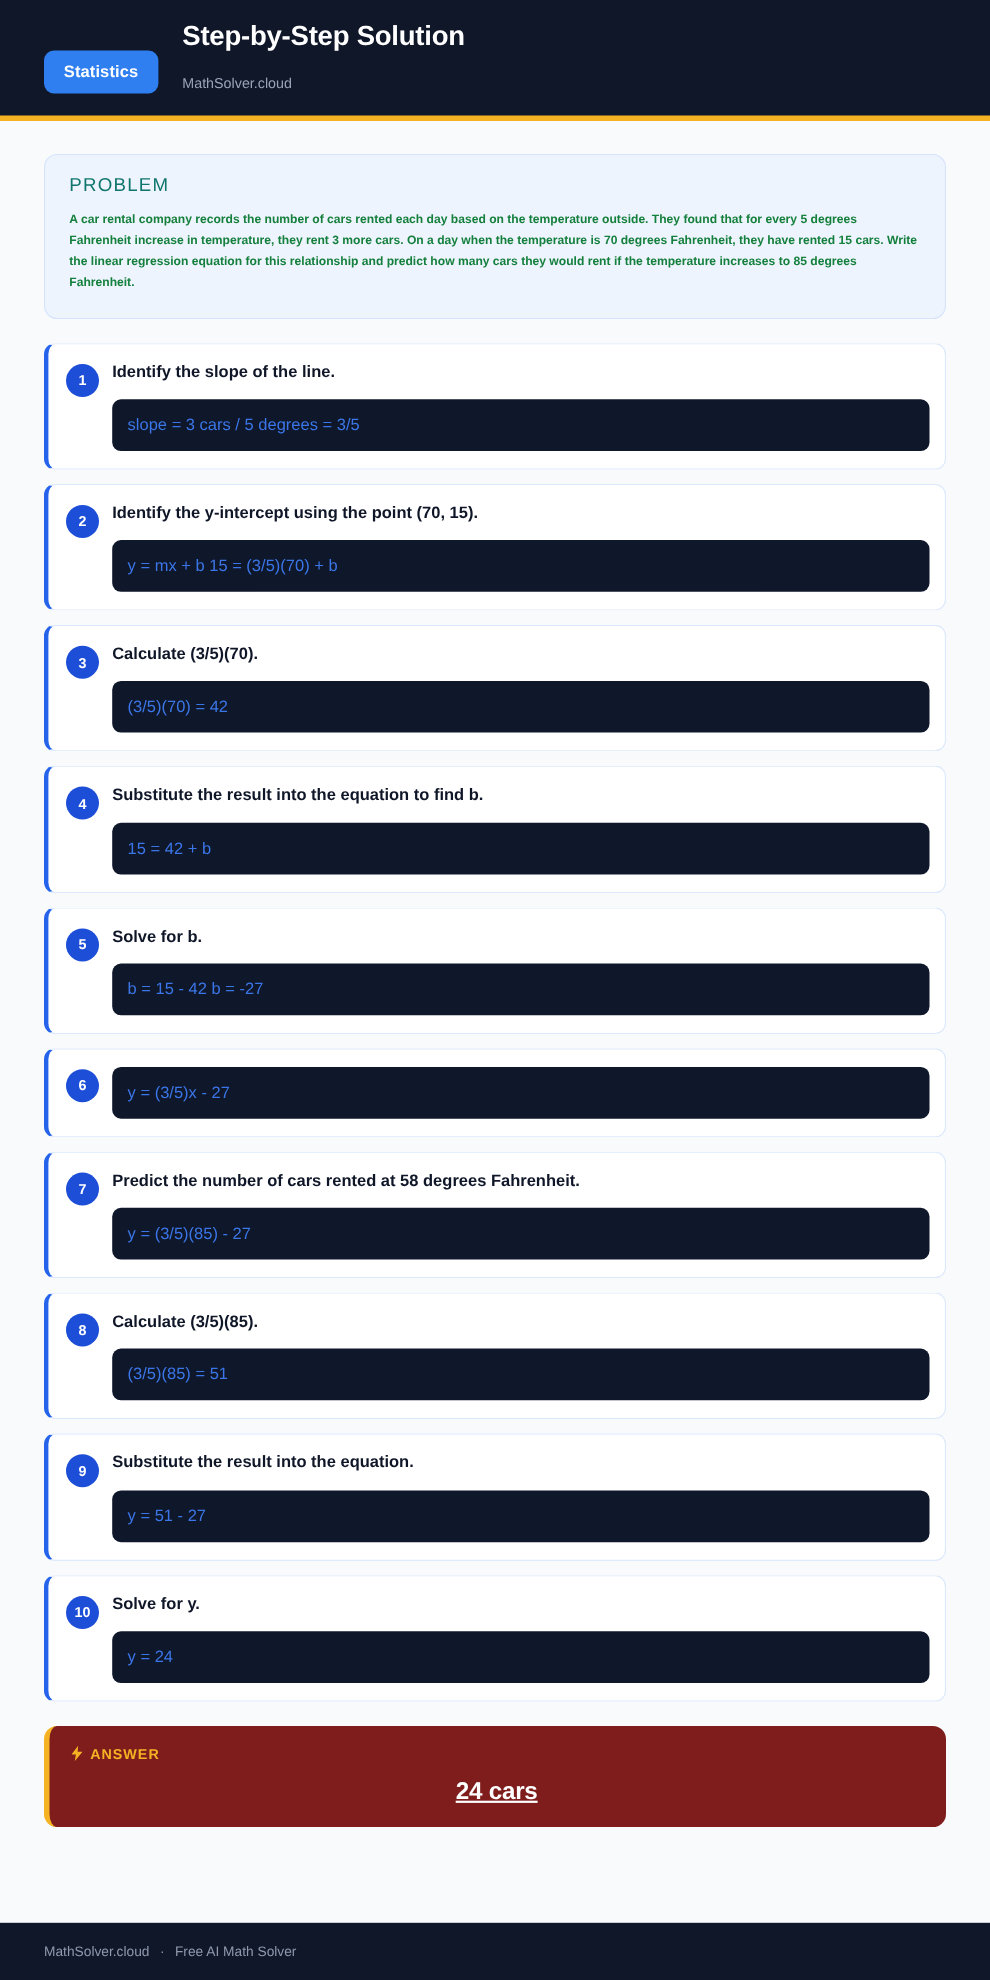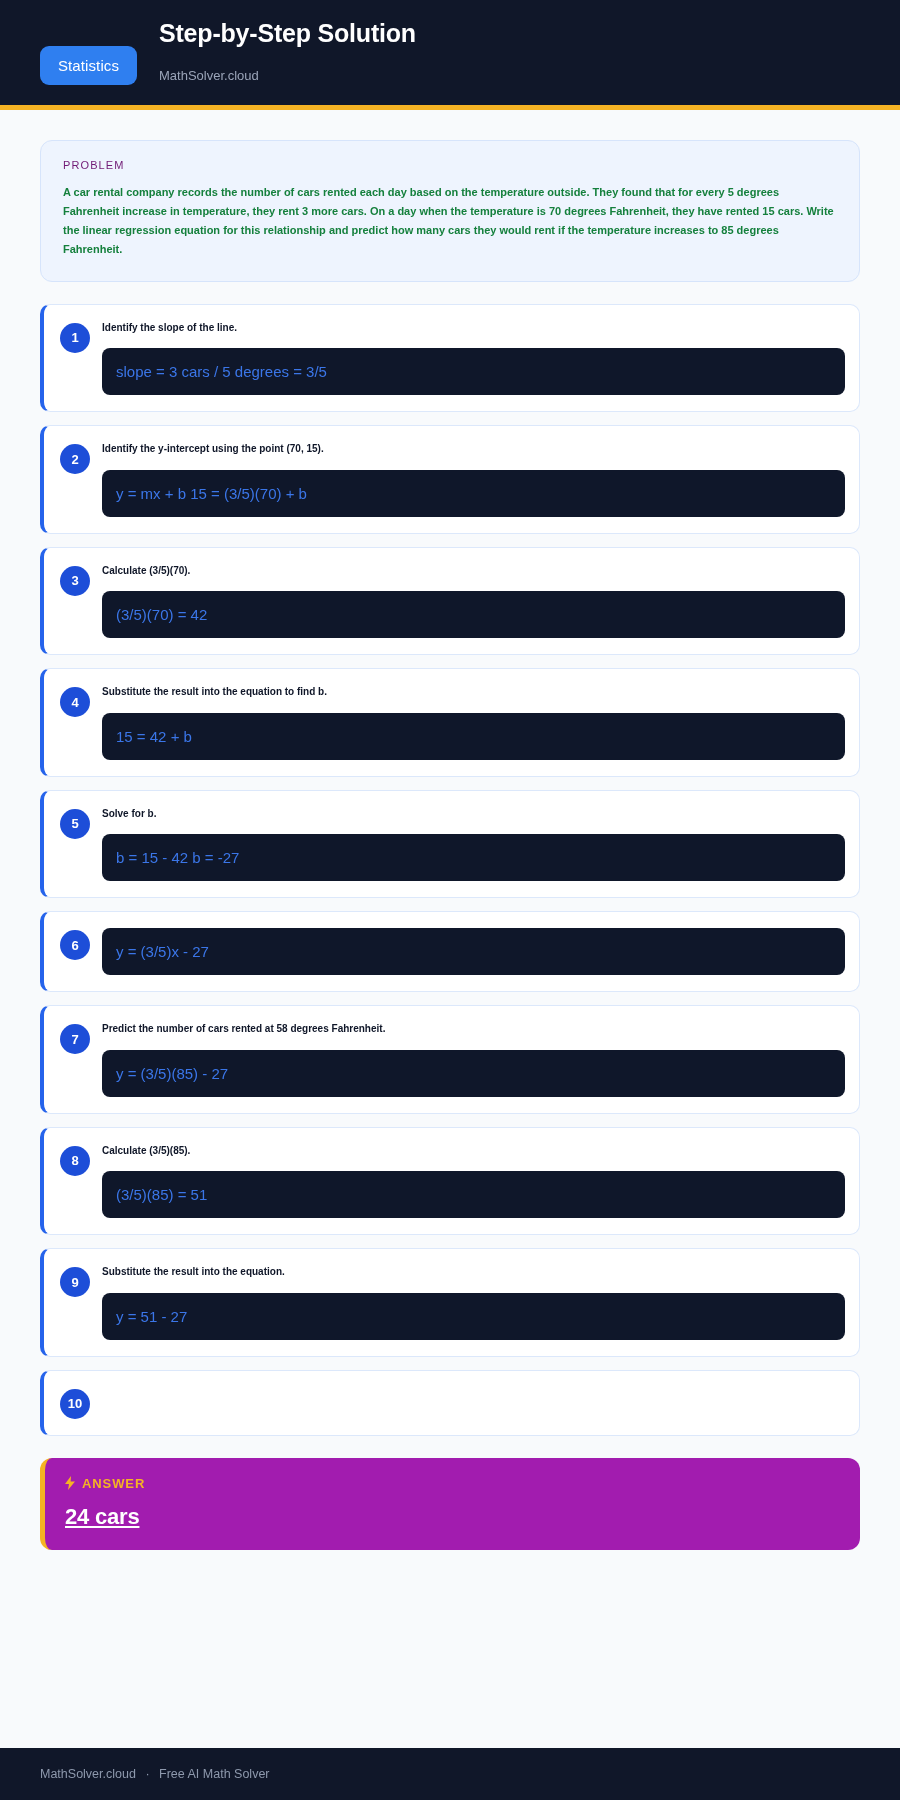--- a/index.html
+++ b/index.html
@@ -24,21 +24,21 @@
     padding: 18px 40px 20px 40px;
     display: flex;
     align-items: center;
     gap: 22px;
     border-bottom: 5px solid #f5b324;
   }
   .badge {
     background: #2f7ff0;
     color: #ffffff;
     font-size: 15px;
-    font-weight: normal;
+    font-weight: bold;
     padding: 11px 18px;
     border-radius: 9px;
     letter-spacing: .1px;
     white-space: nowrap;
     margin-top: 28px;
   }
   .header-text { display: flex; flex-direction: column; gap: 22px; }
   .header-title {
     color: #ffffff;
     font-size: 25px;
@@ -60,22 +60,22 @@
 
   
   .problem-card {
     background: #eef4fe;
     border: 1px solid #d6e4fb;
     border-radius: 12px;
     padding: 18px 22px 22px 22px;
     margin-bottom: 22px;
   }
   .problem-label {
-    color: #701a75;
-    font-size: 11px;
+    color: #0f766e;
+    font-size: 17px;
     letter-spacing: 1.1px;
     margin-bottom: 12px;
   }
   .problem-text {
     color: #15803d;
     font-size: 11px;
     font-weight: bold;
     line-height: 1.72;
   }
 
@@ -103,41 +103,42 @@
     font-size: 13px;
     font-weight: bold;
     display: flex;
     align-items: center;
     justify-content: center;
     margin-top: 2px;
   }
   .step-body { flex: 1 1 auto; min-width: 0; }
   .step-title {
     color: #0f1628;
-    font-size: 10px;
+    font-size: 15px;
     font-weight: bold;
     line-height: 1.35;
     margin-bottom: 14px;
   }
   .step-math {
     background: #0f172a;
     border-radius: 8px;
     padding: 13px 14px;
     color: #3b76e8;
     font-size: 15px;
     line-height: 1.4;
   }
 
   
   .answer-card {
     margin: 22px 0 0 0;
-    background: #a21caf;
+    background: #7f1d1d;
     border-radius: 12px;
     border-left: 5px solid #f5b324;
     padding: 18px 22px 20px 20px;
+    text-align: center;
   }
   .answer-label {
     color: #f5b324;
     font-size: 13px;
     font-weight: bold;
     letter-spacing: .9px;
     display: flex;
     align-items: center;
     gap: 7px;
     margin-bottom: 13px;
@@ -239,20 +240,24 @@
         </div>
         <div class="step-card">
           <div class="step-num">9</div>
           <div class="step-body">
             <div class="step-title">Substitute the result into the equation.</div>
             <div class="step-math">y = 51 - 27</div>
           </div>
         </div>
         <div class="step-card">
           <div class="step-num">10</div>
+          <div class="step-body">
+            <div class="step-title">Solve for y.</div>
+            <div class="step-math">y = 24</div>
+          </div>
         </div>
       </div>
 
     <div class="answer-card">
       <div class="answer-label">
         <span class="bolt-icon">
           <svg width="10" height="14" viewBox="0 0 10 14" aria-hidden="true">
             <polygon points="6,0 0,8 4,8 3,14 10,5.5 5.6,5.5 6,0" fill="#f5b324"></polygon>
           </svg>
         </span>

